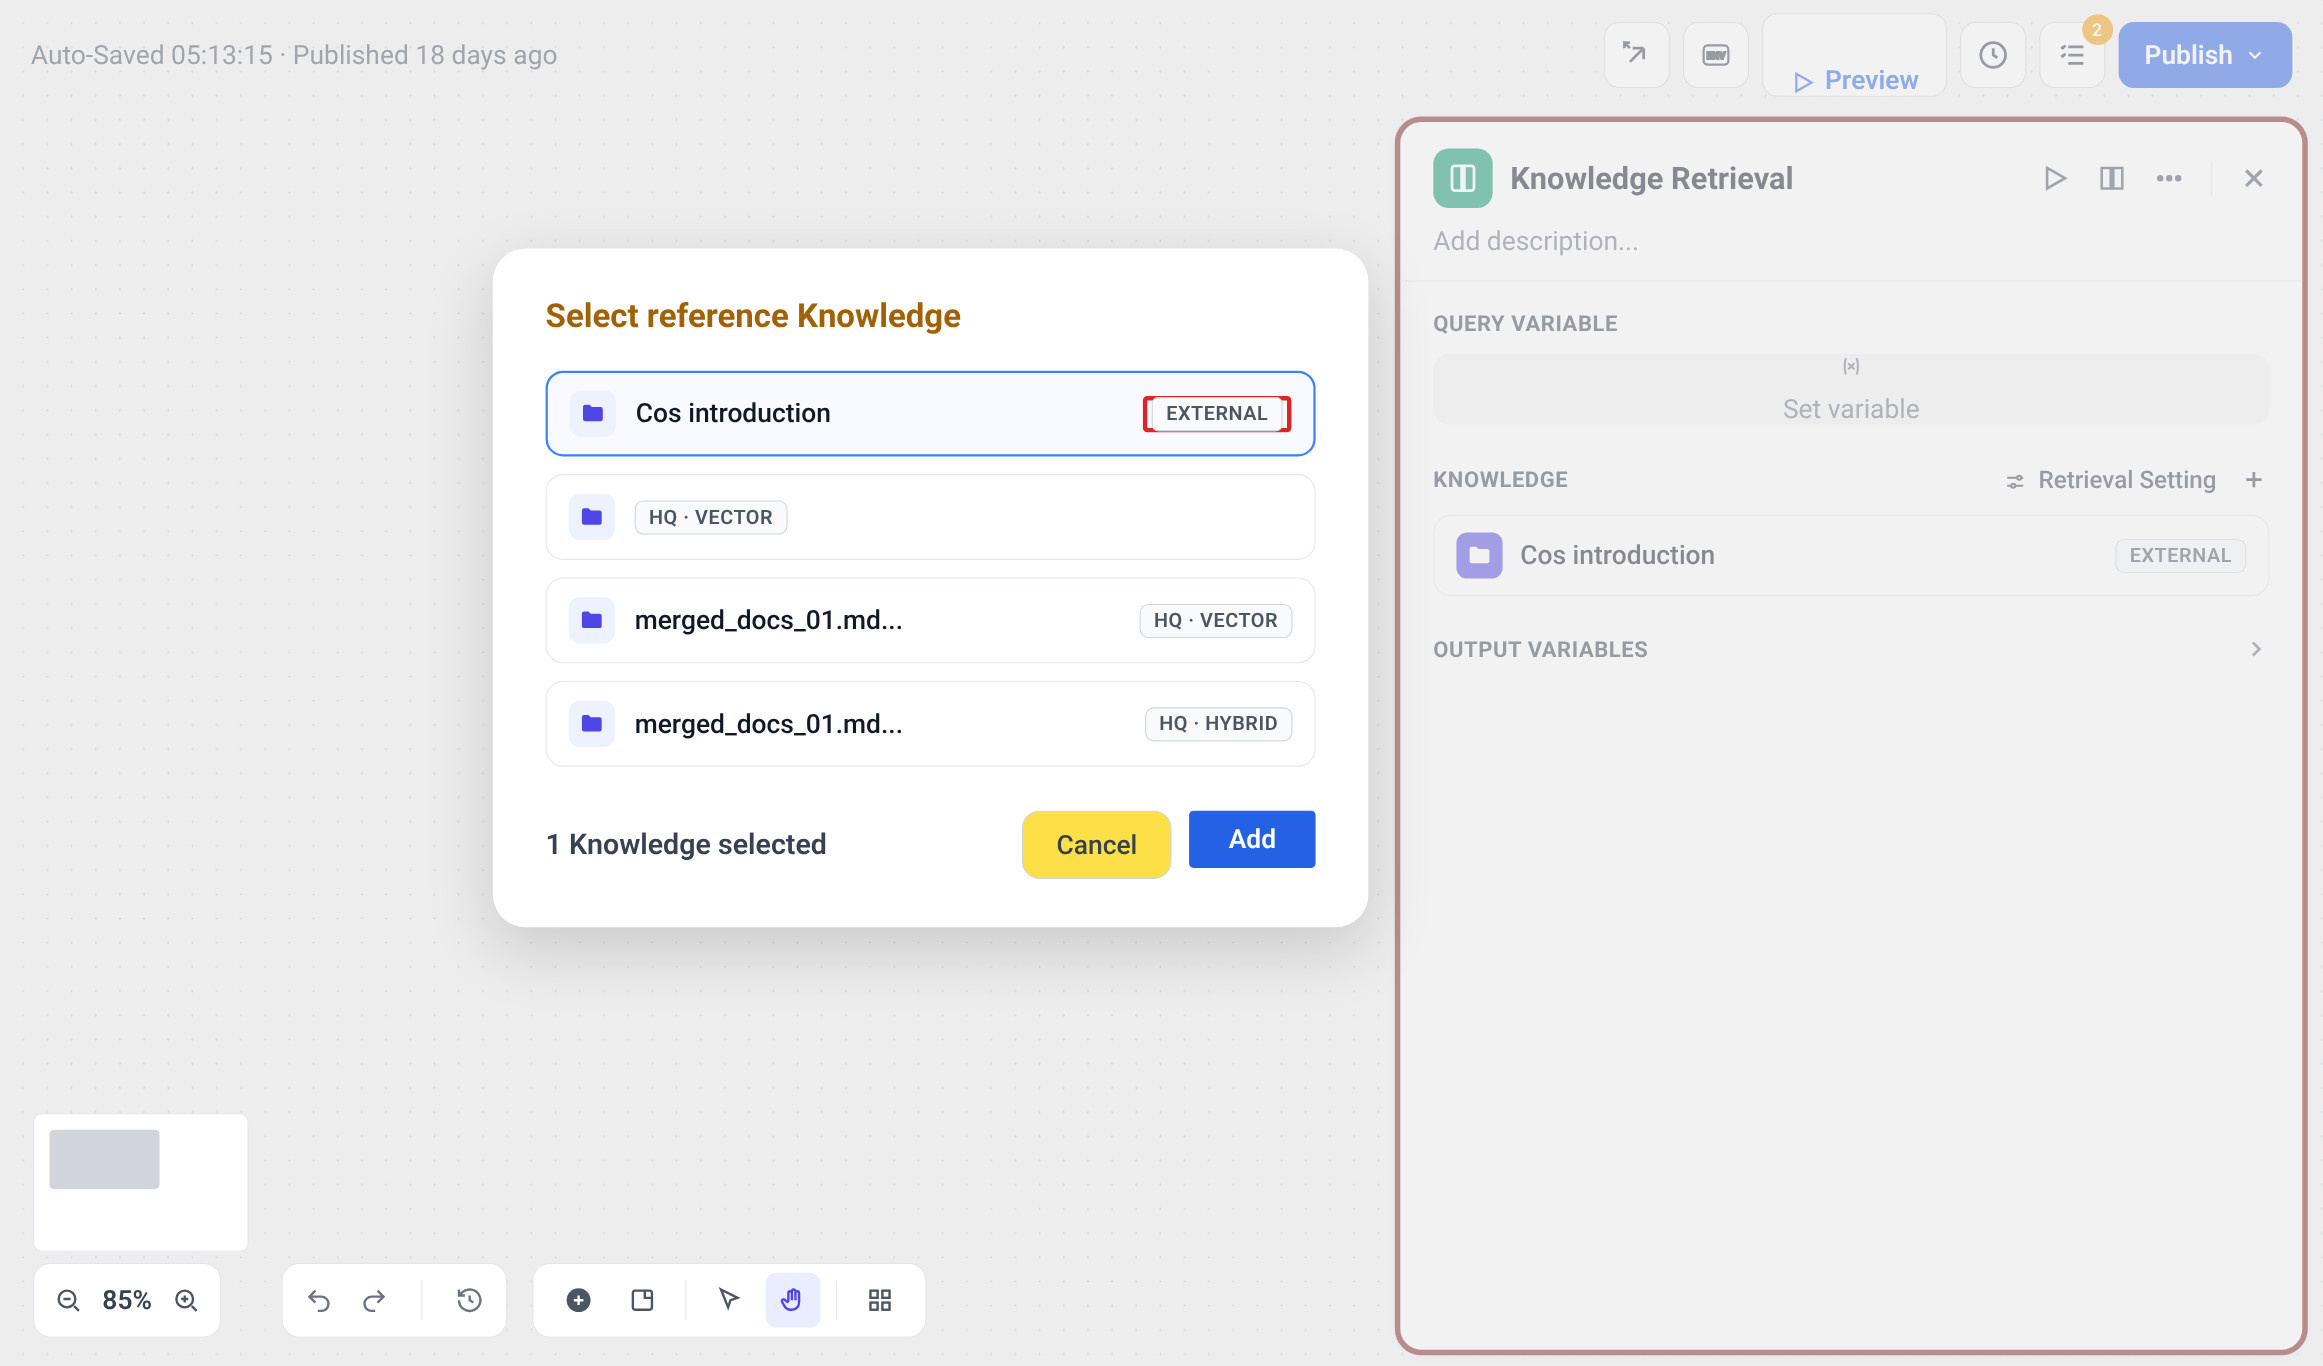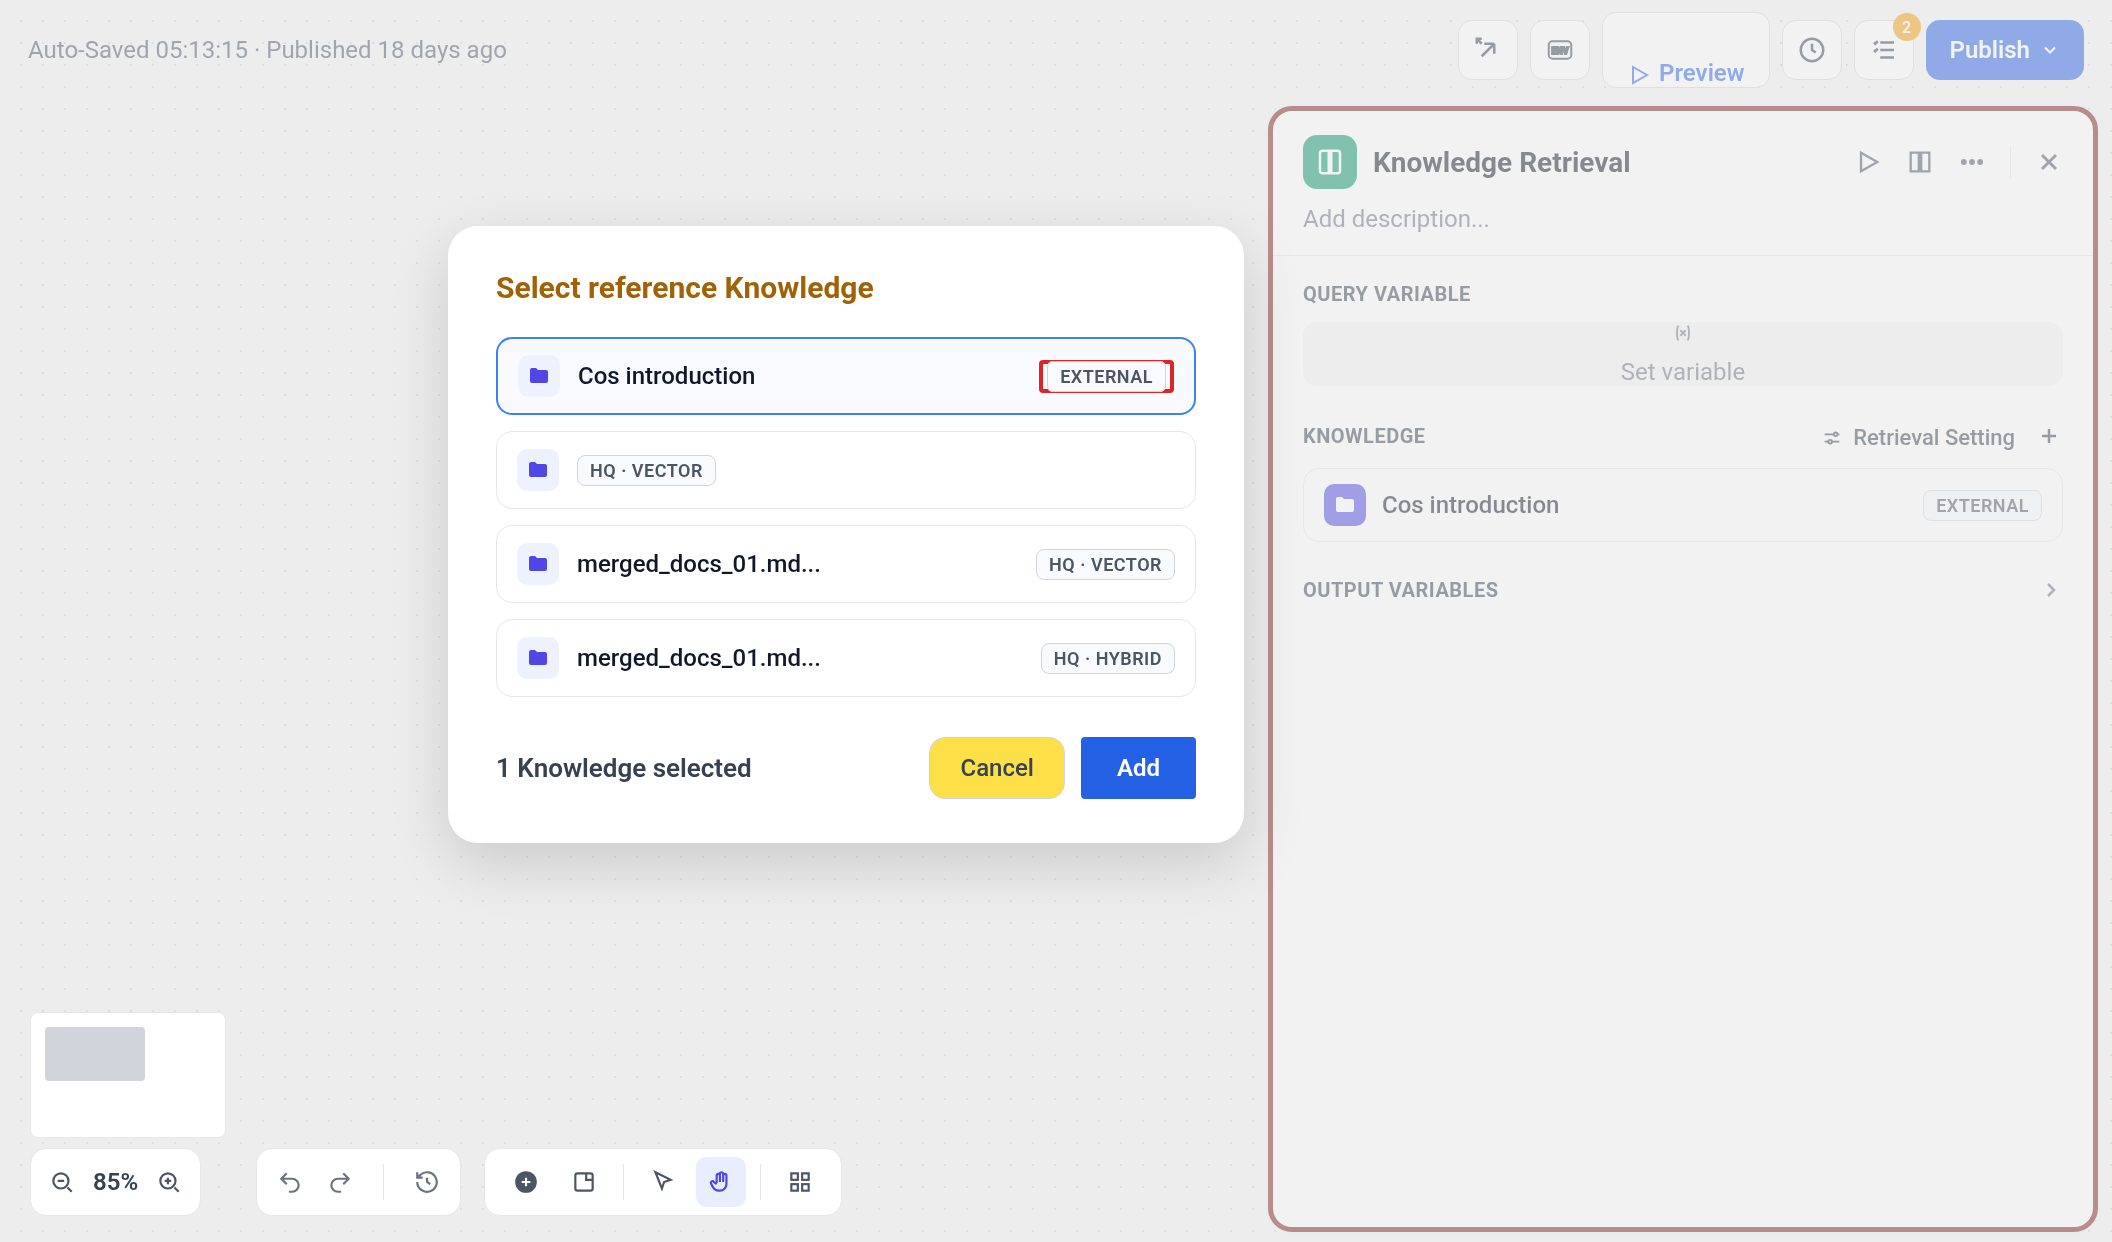--- a/index.html
+++ b/index.html
@@ -59,21 +59,21 @@
 .modal-title { font-size: 30px; font-weight: 700; color: #a16207; margin-bottom: 32px; }
 .kn-item { height: 78px; border: 1px solid #e5e7eb; border-radius: 16px; display: flex; align-items: center; padding: 0 20px; gap: 18px; margin-bottom: 16px; cursor: pointer; }
 .kn-item.selected { border: 2px solid #3b82f6; background: #f8faff; }
 .kn-item-name { font-size: 24px; font-weight: 500; color: #111827; flex: 1; }
 .red-highlight { border: 4px solid #dc2626; padding: 2px 4px; border-radius: 4px; }
 .red-highlight .tag { border-radius: 6px; }
 .modal-footer { display: flex; align-items: center; margin-top: 40px; }
 .selected-text { font-size: 26px; font-weight: 600; color: #374151; }
 .modal-actions { margin-left: auto; display: flex; gap: 16px; }
 .btn-cancel { height: 62px; padding: 0 30px; border: 1px solid #d1d5db; border-radius: 16px; background: #fde047; font-size: 24px; font-weight: 500; color: #374151; cursor: pointer; }
-.btn-add { height: 62px; padding: 0 36px; border-radius: 4px; background: #2561e4; color: #fff; font-size: 24px; font-weight: 600; border: none; cursor: pointer; }
+.btn-add { height: 52px; padding: 0 36px; border-radius: 4px; background: #2561e4; color: #fff; font-size: 24px; font-weight: 600; border: none; cursor: pointer; }
 
 
 .mini-map { position: absolute; left: 30px; bottom: 104px; width: 196px; height: 126px; background: #fff; border: 1px solid #e5e7eb; border-radius: 8px; }
 .mini-map::before { content: ""; position: absolute; top: 14px; left: 14px; width: 100px; height: 54px; background: #d1d5db; border-radius: 4px; }
 .zoom-bar { position: absolute; left: 30px; bottom: 26px; height: 68px; background: #fff; border: 1px solid #e5e7eb; border-radius: 16px; display: flex; align-items: center; padding: 0 18px; gap: 18px; }
 .zoom-bar svg { width: 26px; height: 26px; stroke: #4b5563; cursor: pointer; }
 .zoom-val { font-size: 24px; font-weight: 600; color: #374151; }
 .history-bar { position: absolute; left: 256px; bottom: 26px; height: 68px; background: #fff; border: 1px solid #e5e7eb; border-radius: 16px; display: flex; align-items: center; padding: 0 20px; gap: 24px; }
 .history-bar svg { width: 26px; height: 26px; stroke: #6b7280; cursor: pointer; }
 .tool-bar { position: absolute; left: 484px; bottom: 26px; height: 68px; background: #fff; border: 1px solid #e5e7eb; border-radius: 16px; display: flex; align-items: center; padding: 0 16px; gap: 8px; }

